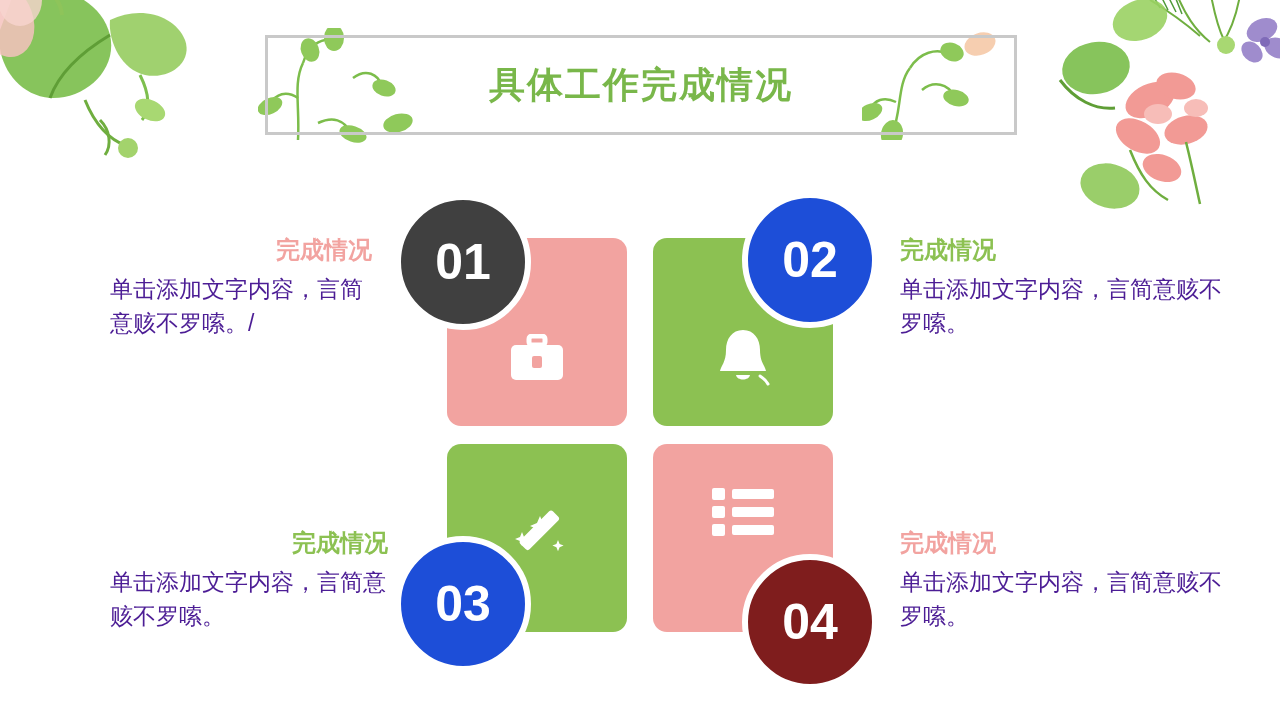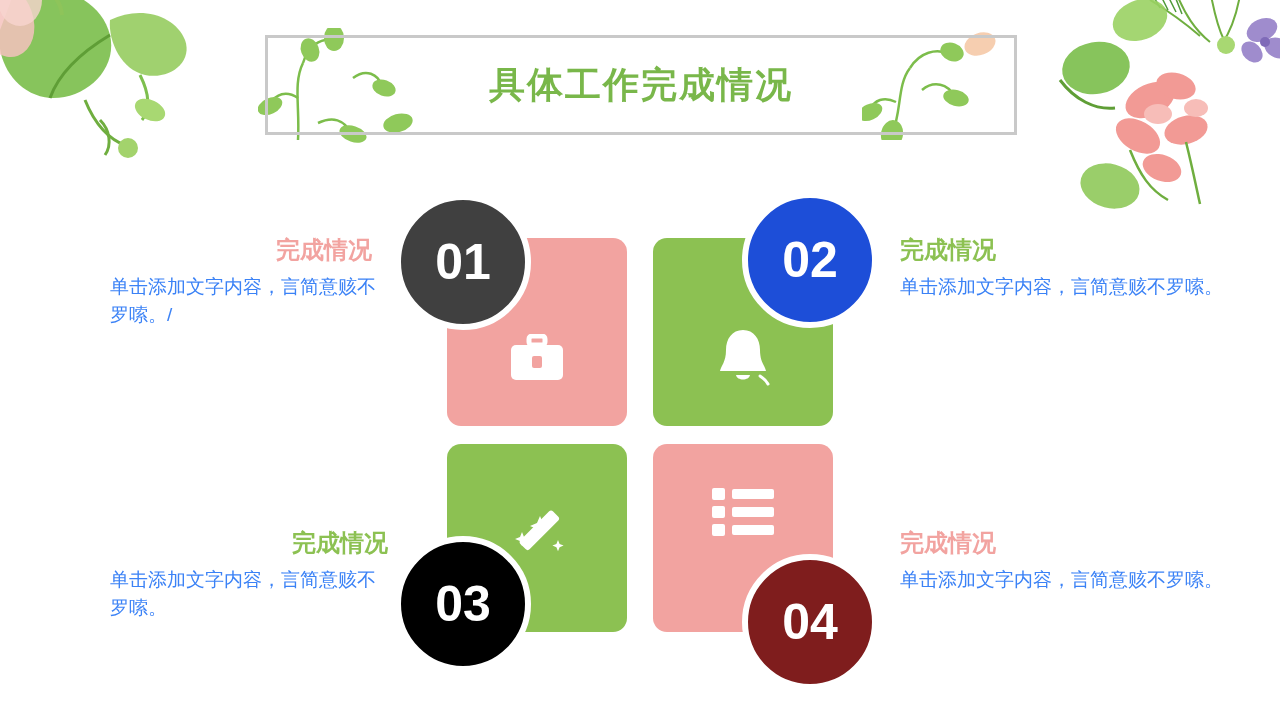--- a/index.html
+++ b/index.html
@@ -98,34 +98,34 @@
     display: flex;
     align-items: center;
     justify-content: center;
     color: #ffffff;
     font-size: 50px;
     font-weight: bold;
     font-family: "Liberation Sans", sans-serif;
   }
   .c1 { left: 395px; top: 194px; background: #404040; }
   .c2 { left: 742px; top: 192px; background: #1d4ed8; }
-  .c3 { left: 395px; top: 536px; background: #000000; }
+  .c3 { left: 395px; top: 536px; background: #1d4ed8; }
   .c4 { left: 742px; top: 554px; background: #7f1d1d; }
 
   
   .block { position: absolute; }
   .block .head {
     font-size: 24px;
     font-weight: bold;
     line-height: 1.1;
     margin-bottom: 10px;
   }
   .block .body {
-    font-size: 19px;
-    color: #3b82f6;
+    font-size: 23px;
+    color: #4c1d95;
     line-height: 1.45;
   }
   .b1 { left: 110px; top: 237px; width: 272px; text-align: left; }
   .b1 .head { text-align: right; color: #f2a3a0; padding-right: 10px; }
   .b2 { left: 900px; top: 237px; width: 330px; text-align: left; }
   .b2 .head { color: #8cc152; }
   .b3 { left: 110px; top: 530px; width: 278px; text-align: left; }
   .b3 .head { text-align: right; color: #8cc152; padding-right: 0px; }
   .b4 { left: 900px; top: 530px; width: 340px; text-align: left; }
   .b4 .head { color: #f2a3a0; }

